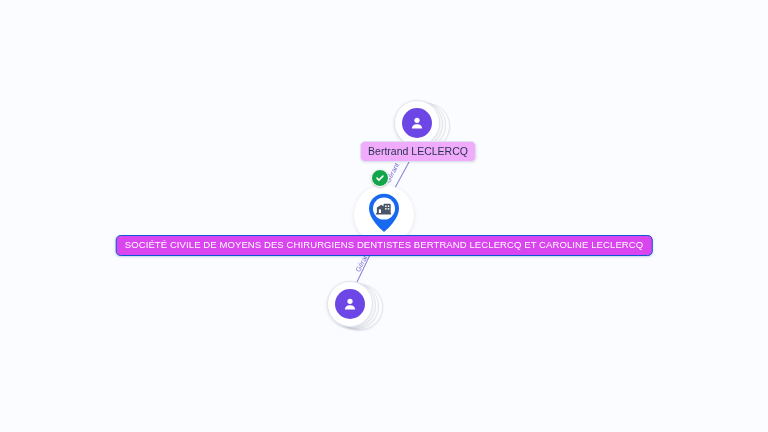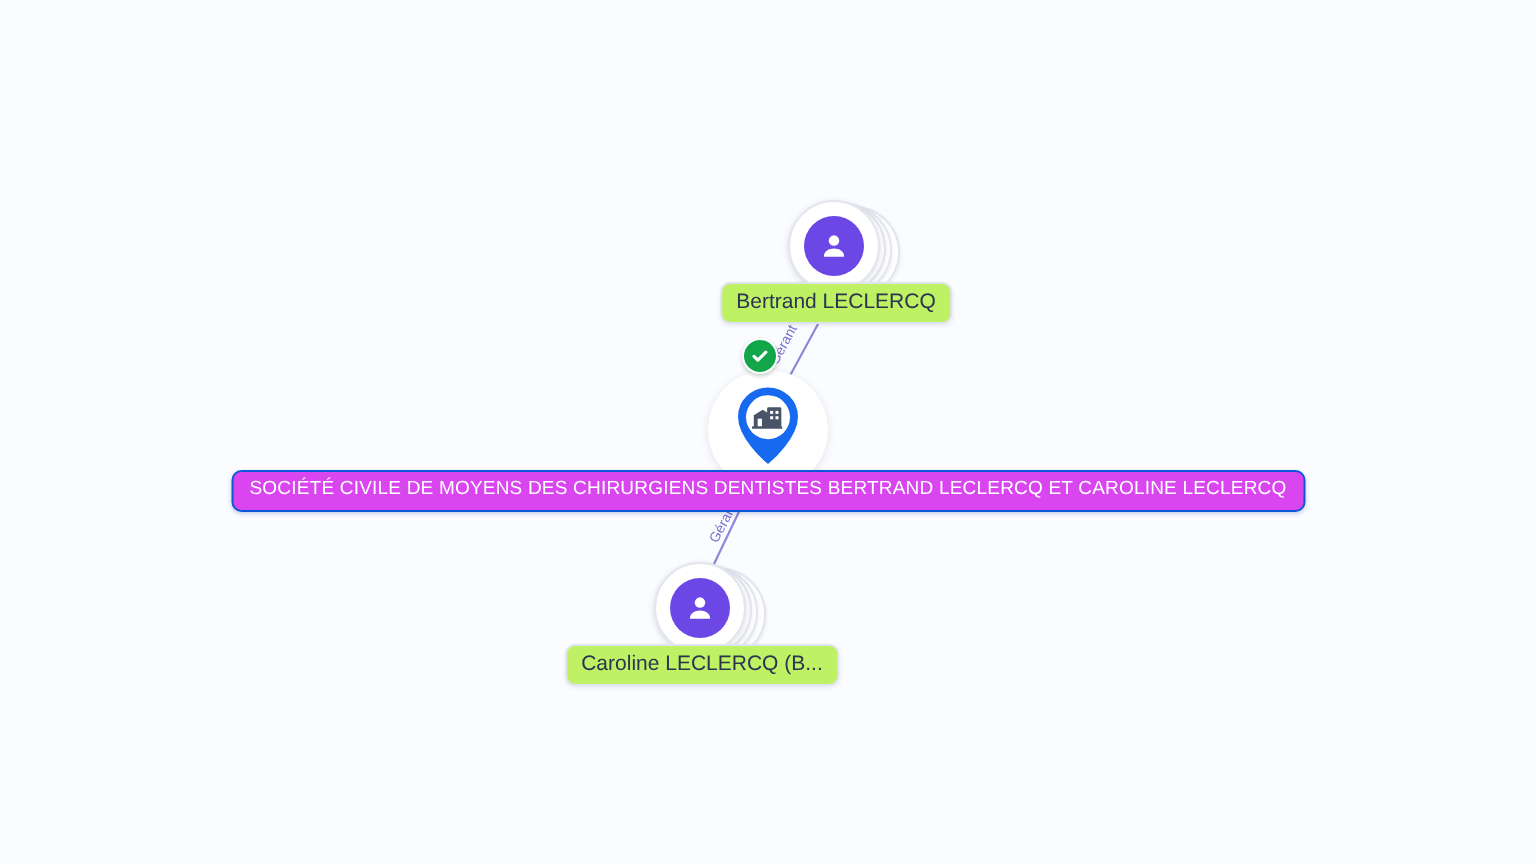--- a/index.html
+++ b/index.html
@@ -73,21 +73,21 @@
     align-items: center;
     justify-content: center;
   }
   .avatar-disc svg { display: block; }
 
   
   .node-label {
     position: absolute;
     transform: translateX(-50%);
     white-space: nowrap;
-    background: #bef264;
+    background: #f0abfc;
     border: 1px solid #dfe3ee;
     border-radius: 5px;
     padding: 3px 7px 4px 7px;
     font-size: 10.5px;
     line-height: 12px;
     color: #2b3550;
     box-shadow: 0 1px 2px rgba(40,50,80,0.09);
   }
 
   
@@ -189,21 +189,20 @@
       <div class="stack-card front">
         <div class="avatar-disc">
           <svg width="18" height="18" viewBox="0 0 24 24" aria-hidden="true">
             <circle cx="12" cy="8.4" r="3.5" fill="#ffffff"></circle>
             <path d="M5.2 19.2c0-3.6 3.1-5.6 6.8-5.6s6.8 2 6.8 5.6z" fill="#ffffff"></path>
           </svg>
         </div>
       </div>
     </div>
   </div>
-  <div class="node-label" style="left:351px; top:322px;">Caroline LECLERCQ (B...</div>
 
   <div class="node" style="left:384px; top:215px;">
     <div class="company-halo"></div>
     <div class="pin">
       <svg width="42" height="52" viewBox="0 0 42 52" aria-hidden="true">
         <path d="M21 1.5c-9 0-16.2 7.1-16.2 15.9 0 11.2 13.1 22.6 15.3 24.4.5.4 1.3.4 1.8 0
                  2.2-1.8 15.3-13.2 15.3-24.4C37.2 8.6 30 1.5 21 1.5z" fill="#1769f0" stroke="#ffffff" stroke-width="2.4"></path>
         <circle cx="21" cy="17.6" r="11" fill="#ffffff"></circle>
       </svg>
       <span style="position:absolute; left:12px; top:10px;">

